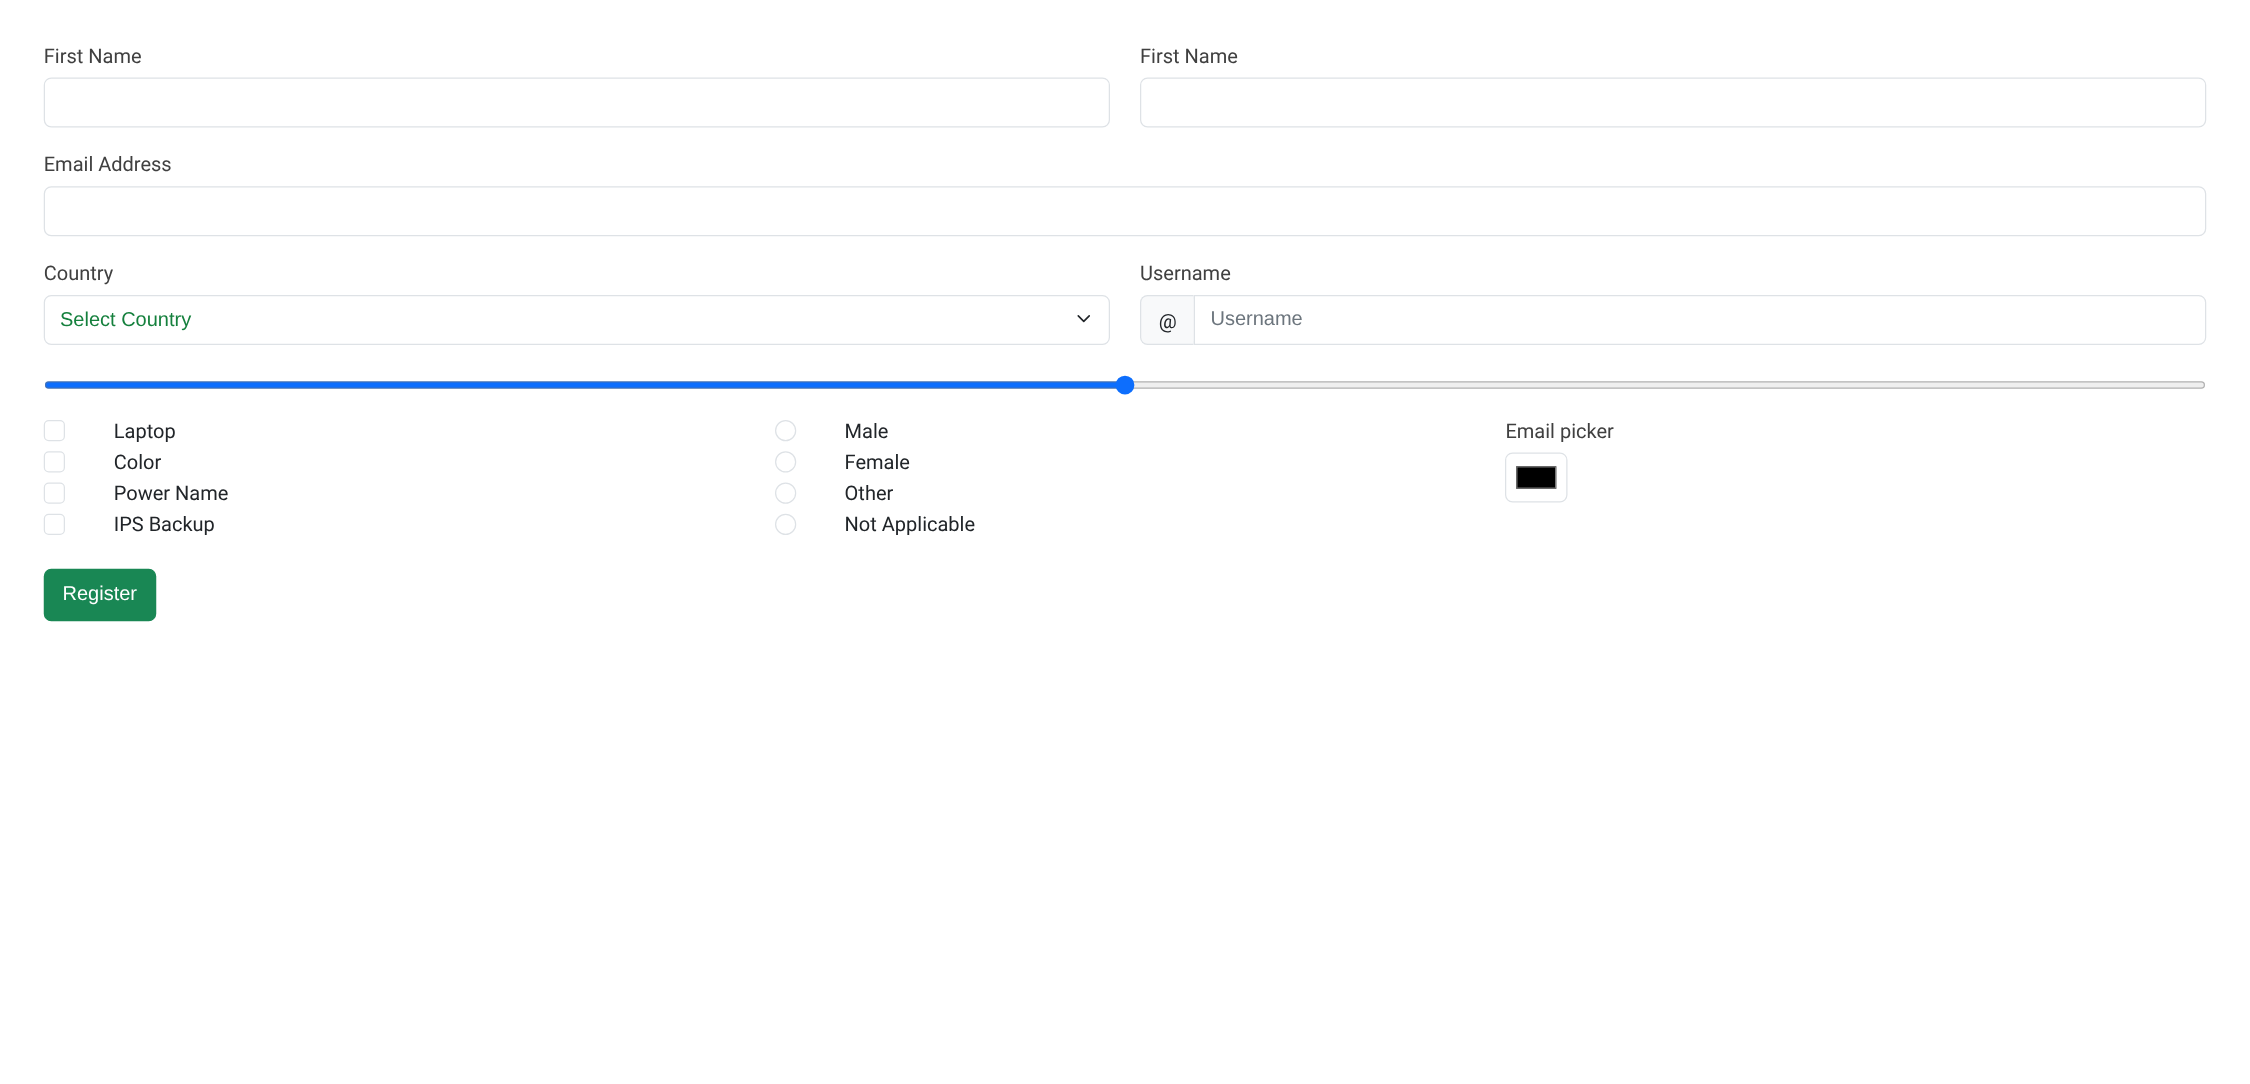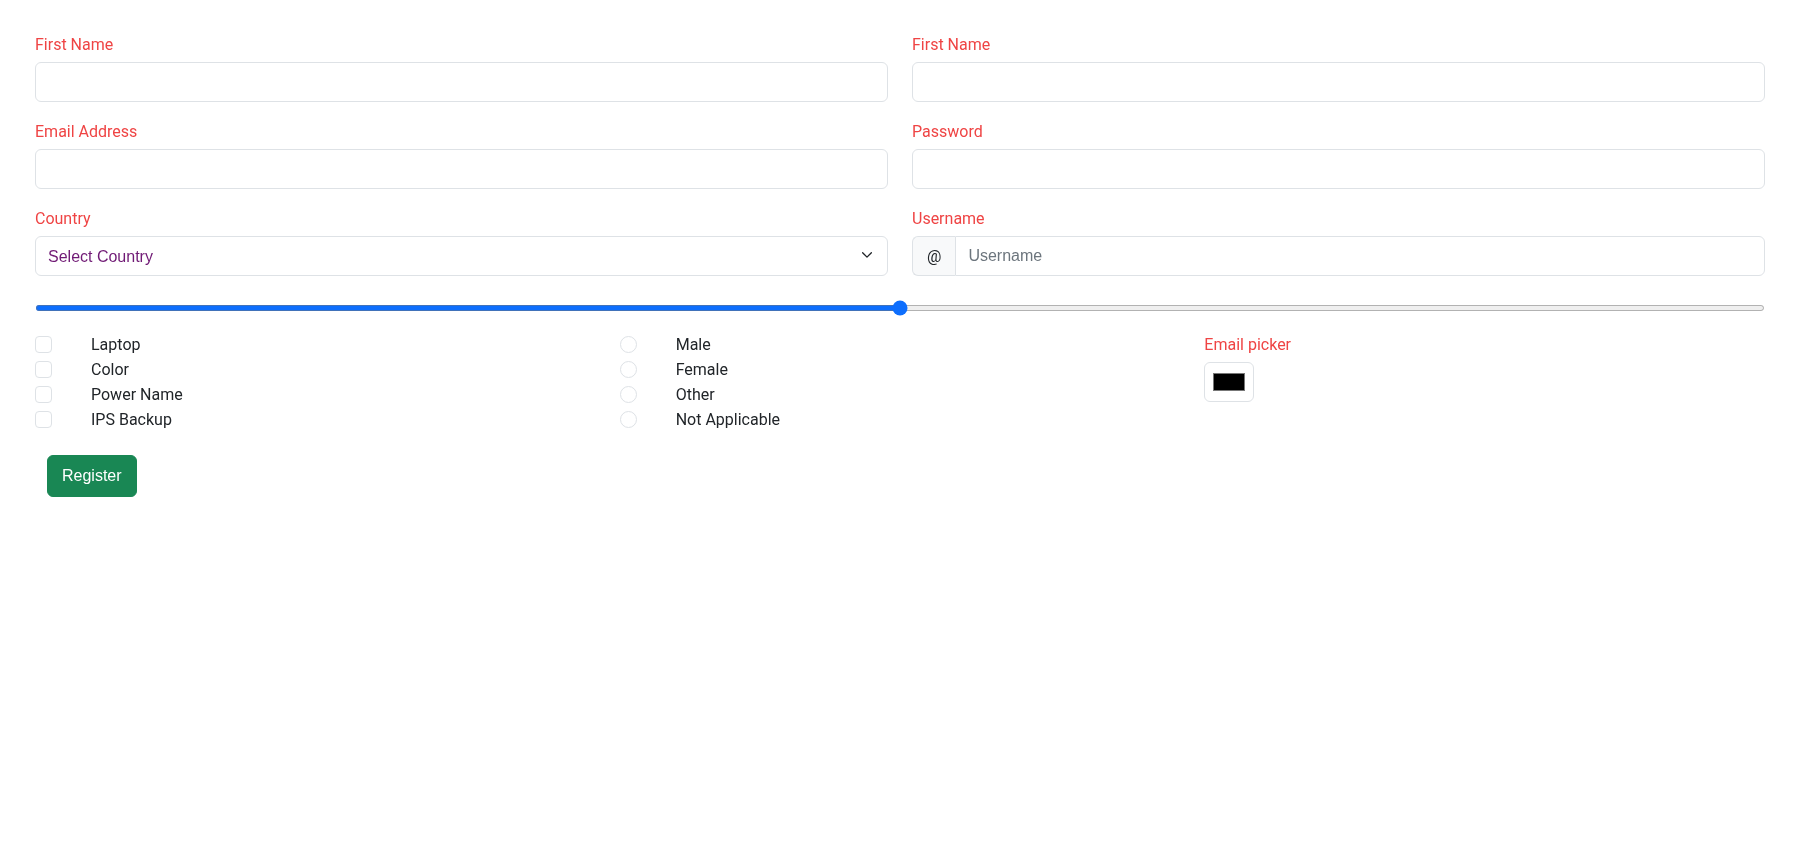--- a/index.html
+++ b/index.html
@@ -18,40 +18,40 @@
       display: flex;
       gap: 24px;
       margin-bottom: 20px;
     }
     .form-col {
       flex: 1;
     }
     .form-label {
       display: block;
       margin-bottom: 8px;
-      color: #ef4444;
+      color: #404040;
       font-size: 16px;
     }
     .form-control {
       width: 100%;
       padding: 8px 12px;
       font-size: 16px;
       line-height: 1.5;
       color: #212529;
       background-color: #fff;
       border: 1px solid #dee2e6;
       border-radius: 6px;
       height: 40px;
     }
     .form-select {
       width: 100%;
       padding: 8px 36px 8px 12px;
       font-size: 16px;
       line-height: 1.5;
-      color: #701a75;
+      color: #15803d;
       background-color: #fff;
       border: 1px solid #dee2e6;
       border-radius: 6px;
       height: 40px;
       appearance: none;
       -webkit-appearance: none;
       position: relative;
     }
     .select-wrapper {
       position: relative;
@@ -141,21 +141,20 @@
     .btn-success {
       display: inline-block;
       padding: 8px 14px;
       font-size: 16px;
       color: #fff;
       background-color: #198754;
       border: 1px solid #198754;
       border-radius: 6px;
       cursor: pointer;
       line-height: 1.5;
-      margin-left: 12px;
     }
     .full-width {
       width: 100%;
       margin-bottom: 20px;
     }
     .three-col {
       display: flex;
       gap: 24px;
       margin-bottom: 20px;
     }
@@ -180,24 +179,20 @@
     <div class="form-col">
       <label class="form-label">First Name</label>
       <input type="text" class="form-control" value="" style="">
     </div>
   </div>
 
   <div class="form-row">
     <div class="form-col">
       <label class="form-label">Email Address</label>
       <input type="email" class="form-control" value="" style="">
-    </div>
-    <div class="form-col">
-      <label class="form-label">Password</label>
-      <input type="password" class="form-control" value="" style="">
     </div>
   </div>
 
   <div class="form-row">
     <div class="form-col">
       <label class="form-label">Country</label>
       <div class="select-wrapper">
         <select class="form-select">
           <option>Select Country</option>
         </select>

